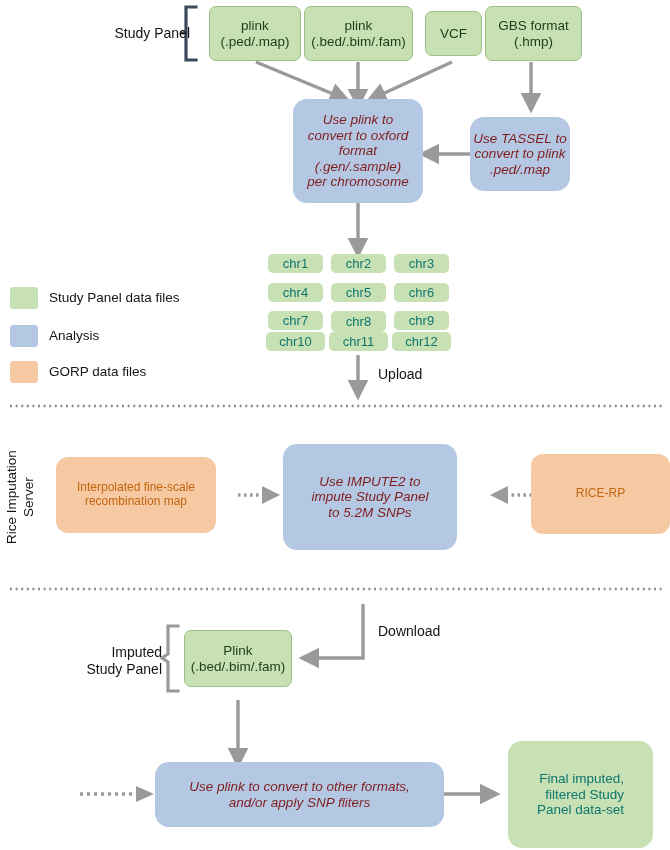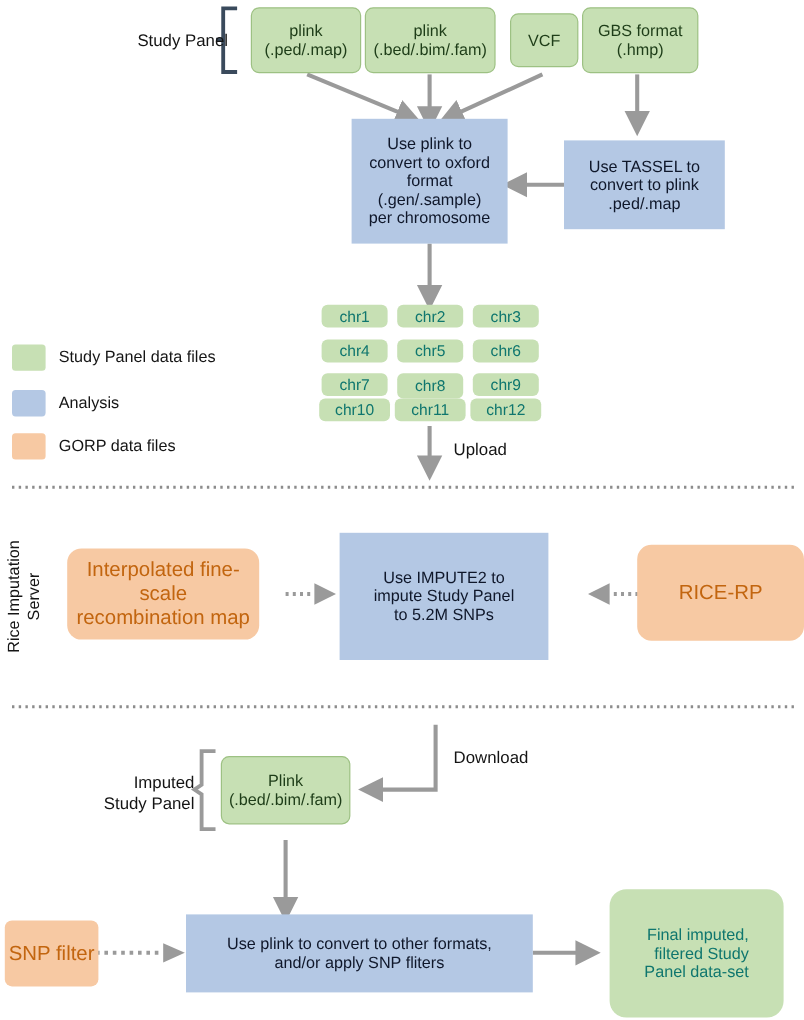--- a/index.html
+++ b/index.html
@@ -18,26 +18,26 @@
   }
   .green{
     background:#c7e0b4;border:1px solid #9dc183;color:#1e3d18;
     border-radius:7px;font-size:13.5px;
   }
   .green-plain{
     background:#c7e0b4;border:none;color:#0f766e;
     border-radius:6px;font-size:13.5px;
   }
   .blue{
-    background:#b4c8e4;border:none;color:#0f172a;
-    border-radius:0;font-size:13.5px;
+    background:#b4c8e4;border:none;color:#7f1d1d;
+    border-radius:14px;font-size:13.5px;font-style:italic;
   }
   .orange{
     background:#f7c9a3;border:none;color:#c2650f;
-    border-radius:12px;font-size:17px;
+    border-radius:12px;font-size:12px;
   }
   .chip{font-size:13px;border-radius:5px;}
 
   .label{
     position:absolute;color:#141414;font-size:14px;line-height:1.2;
     text-align:center;white-space:pre-line;
   }
   .label-left{text-align:right;}
 
   .legend-sw{position:absolute;width:28px;height:22px;border-radius:3px;}
@@ -139,21 +139,21 @@
 
   <div class="box green" style="left:485px;top:6px;width:97px;height:55px;">GBS format
 (.hmp)</div>
 
   <div class="box blue" style="left:293px;top:99px;width:130px;height:104px;">Use plink to
 convert to oxford
 format
 (.gen/.sample)
 per chromosome</div>
 
-  <div class="box blue" style="left:470px;top:117px;width:134px;height:74px;">Use TASSEL to
+  <div class="box blue" style="left:470px;top:117px;width:100px;height:74px;">Use TASSEL to
 convert to plink
 .ped/.map</div>
 
   <div class="box green-plain chip" style="left:268px;top:254px;width:55px;height:19px;">chr1</div>
   <div class="box green-plain chip" style="left:331px;top:254px;width:55px;height:19px;">chr2</div>
   <div class="box green-plain chip" style="left:394px;top:254px;width:55px;height:19px;">chr3</div>
 
   <div class="box green-plain chip" style="left:268px;top:283px;width:55px;height:19px;">chr4</div>
   <div class="box green-plain chip" style="left:331px;top:283px;width:55px;height:19px;">chr5</div>
   <div class="box green-plain chip" style="left:394px;top:283px;width:55px;height:19px;">chr6</div>
@@ -190,21 +190,20 @@
   <div class="box orange" style="left:531px;top:454px;width:139px;height:80px;">RICE-RP</div>
 
   <div class="label" style="left:378px;top:623px;width:90px;text-align:left;">Download</div>
 
   <div class="label label-left" style="left:62px;top:644px;width:100px;">Imputed
 Study Panel</div>
 
   <div class="box green" style="left:184px;top:630px;width:108px;height:57px;">Plink
 (.bed/.bim/.fam)</div>
 
-  <div class="box orange" style="left:4px;top:767px;width:78px;height:55px;border-radius:6px;">SNP filter</div>
 
   <div class="box blue" style="left:155px;top:762px;width:289px;height:65px;">Use plink to convert to other formats,
 and/or apply SNP fliters</div>
 
   <div class="box green-plain" style="left:508px;top:741px;width:145px;height:107px;border-radius:14px;text-align:right;">Final imputed,
 filtered Study
 Panel data-set</div>
 
 </div>
 

